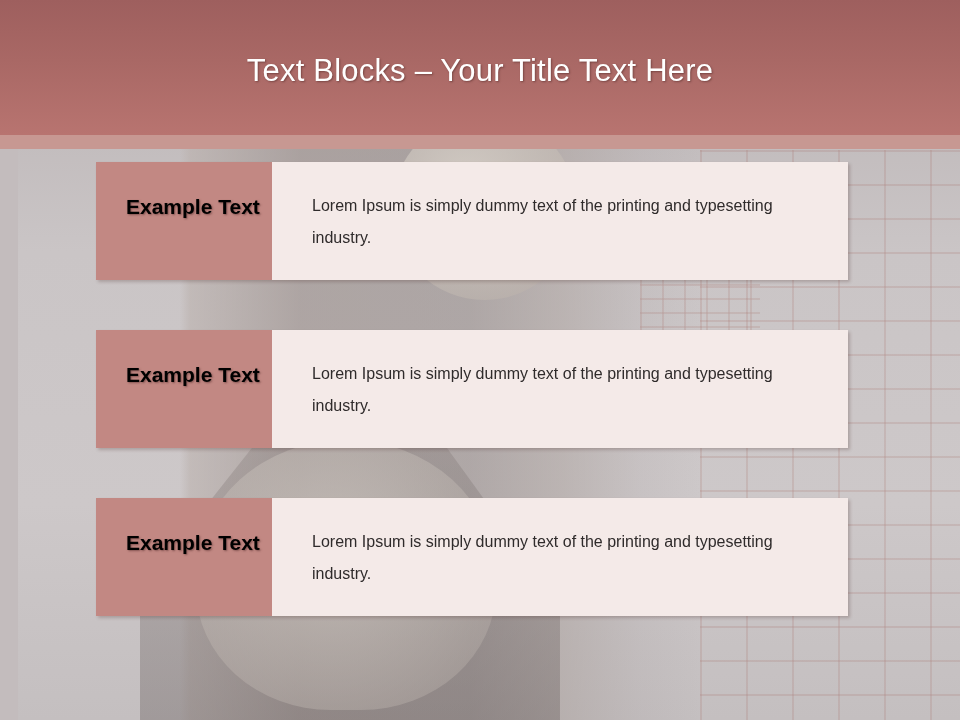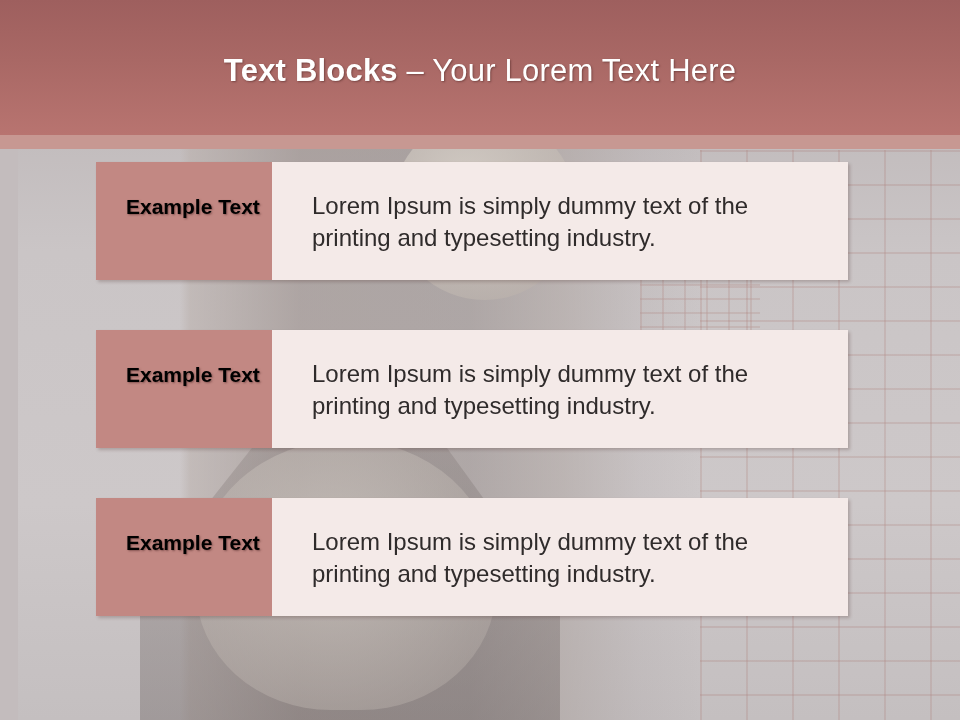--- a/index.html
+++ b/index.html
@@ -111,21 +111,21 @@
     left: 0; top: 52px;
     width: 960px;
     text-align: center;
     color: #ffffff;
     font-size: 31px;
     line-height: 38px;
     letter-spacing: 0.2px;
     text-shadow: 1px 1px 2px rgba(80,40,38,0.55);
     white-space: nowrap;
   }
-  .title .bold { font-weight: bold; margin-top: 18px; }
+  .title .bold { font-weight: normal; margin-top: 18px; }
   .title .light { font-weight: normal; }
 
   
   .block {
     position: absolute;
     left: 96px;
     width: 752px;
     height: 118px;
     display: flex;
     box-shadow: 2px 2px 3px rgba(90,60,58,0.28);
@@ -143,21 +143,21 @@
     font-weight: bold;
     line-height: 38px;
     padding: 26px 0 0 30px;
     text-shadow: 1px 1px 2px rgba(90,50,48,0.6);
   }
   .block-body {
     flex: 1;
     box-sizing: border-box;
     background: #f4eae8;
     color: #2f2b2b;
-    font-size: 24px;
+    font-size: 16px;
     line-height: 32px;
     padding: 28px 26px 0 40px;
   }
 </style>
 </head>
 <body>
 
 <div class="slide">
 
   <div class="bg-photo">
@@ -166,21 +166,21 @@
     <div class="bg-circle2"></div>
     <div class="bg-tower"></div>
     <div class="bg-tower2"></div>
     <div class="bg-left-strip"></div>
   </div>
 
   <div class="header"></div>
   <div class="header-underline"></div>
 
   <div class="title">
-    <span class="bold">Text Blocks</span><span class="light"> – </span><span class="light">Your Lorem Text Here</span>
+    <span class="bold">Text Blocks</span><span class="light"> – </span><span class="light">Your Title Text Here</span>
   </div>
 
   <div class="block block-1">
     <div class="block-label">Example Text</div>
     <div class="block-body">Lorem Ipsum is simply dummy text of the printing and typesetting industry.</div>
   </div>
 
   <div class="block block-2">
     <div class="block-label">Example Text</div>
     <div class="block-body">Lorem Ipsum is simply dummy text of the printing and typesetting industry.</div>

